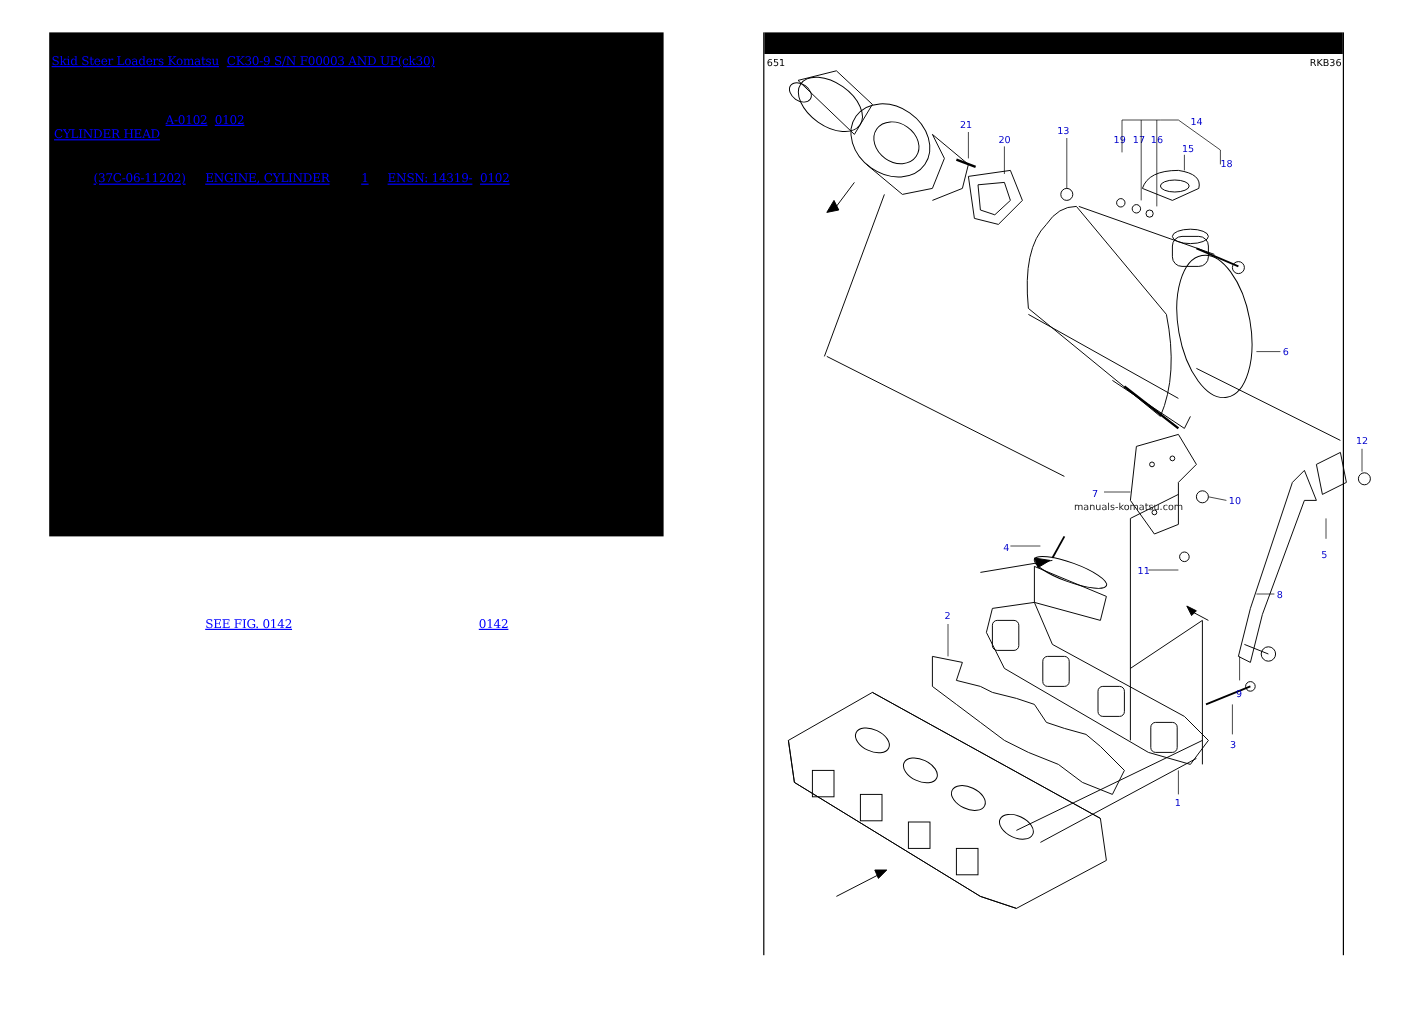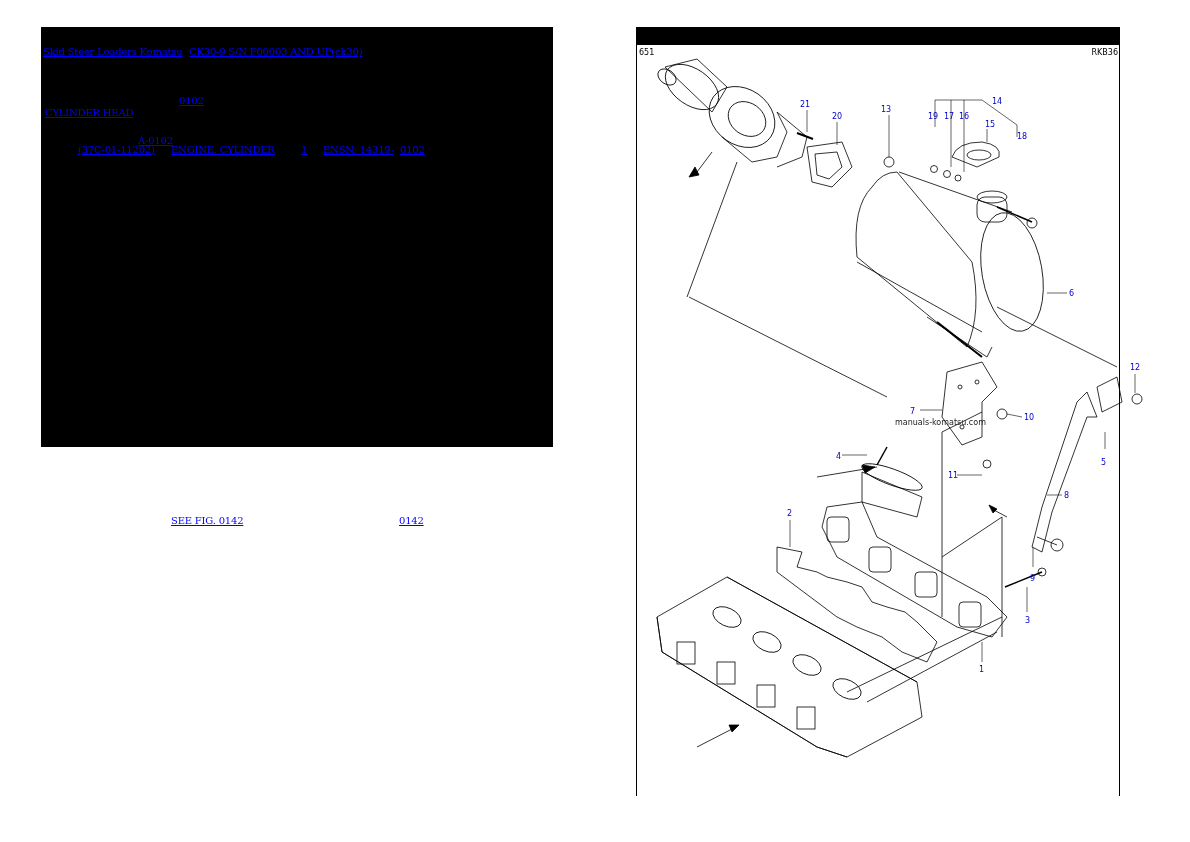--- a/index.html
+++ b/index.html
@@ -17,24 +17,24 @@
   .wm { font-family:"DejaVu Sans", sans-serif; font-size:8px; fill:#222; }
 </style>
 </head>
 <body>
 
 <div id="left-panel">
   <a class="lp-text" style="left:2px; top:19px;" href="#">Skid Steer Loaders Komatsu</a>
   <a class="lp-text" style="left:148px; top:19px;" href="#">CK30-9 S/N F00003 AND UP(ck30)</a>
 
   <a class="lp-text" style="left:4px; top:80px;" href="#">CYLINDER HEAD</a>
-  <a class="lp-text" style="left:97px; top:68px;margin-top:40px;" href="#">A-0102</a>
+  <a class="lp-text" style="left:97px; top:68px;" href="#">A-0102</a>
   <a class="lp-text" style="left:138px; top:68px;" href="#">0102</a>
 
-  <a class="lp-text" style="left:37px; top:117px;" href="#">(37C-01-11202)</a>
+  <a class="lp-text" style="left:37px; top:117px;" href="#">(37C-06-11202)</a>
   <a class="lp-text" style="left:130px; top:117px;" href="#">ENGINE, CYLINDER</a>
   <a class="lp-text" style="left:260px; top:117px;" href="#">1</a>
   <a class="lp-text" style="left:282px; top:117px;" href="#">ENSN: 14319-</a>
   <a class="lp-text" style="left:359px; top:117px;" href="#">0102</a>
 
   <a class="lp-text" style="left:130px; top:488px;" href="#">SEE FIG. 0142</a>
   <a class="lp-text" style="left:358px; top:488px;" href="#">0142</a>
 </div>
 
 <div id="right-panel">

